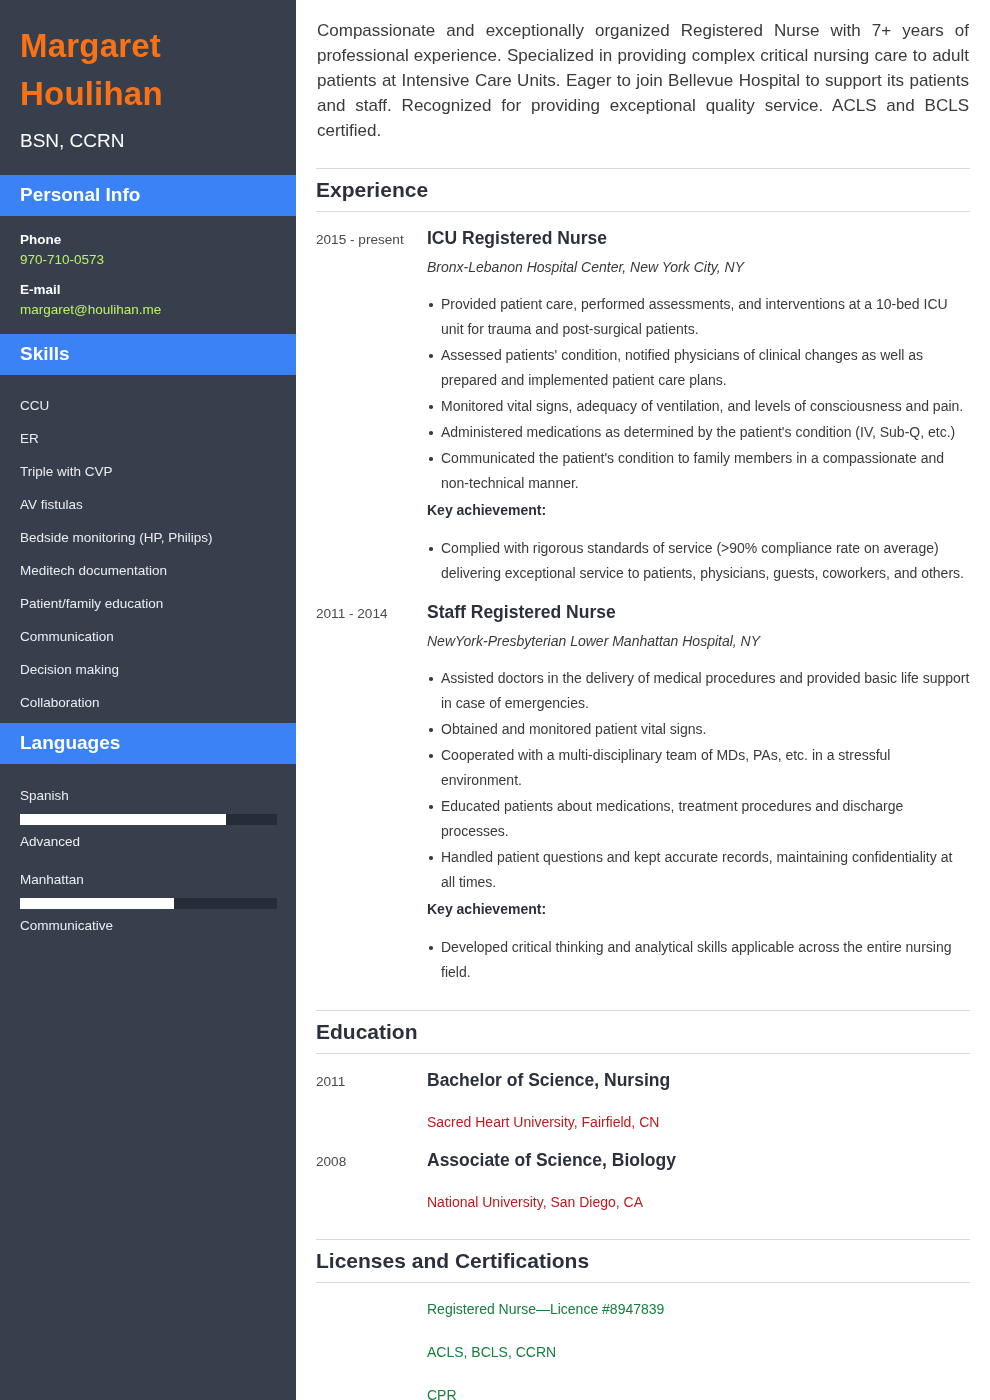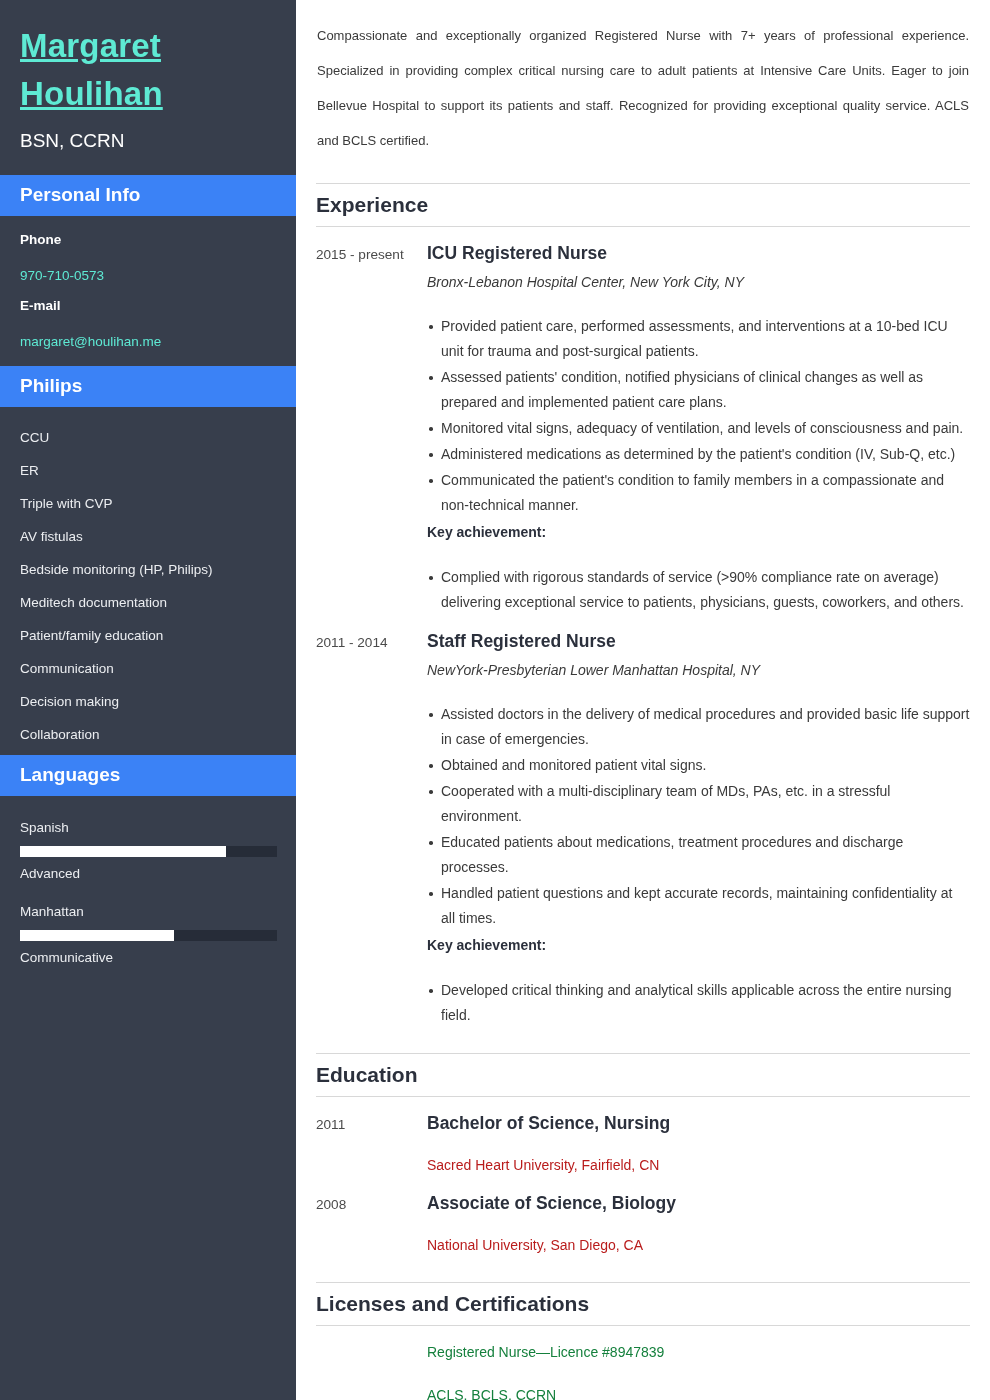--- a/index.html
+++ b/index.html
@@ -30,22 +30,21 @@
   }
 
   .name-block {
     padding: 22px 20px 22px 20px;
   }
   .full-name {
     font-size: 33px;
     line-height: 48px;
     font-weight: bold;
     letter-spacing: 0.2px;
-    color: #5eead4;
-    text-decoration: underline;
+    color: #f97316;
   }
   .job-title {
     margin-top: 11px;
     font-size: 19px;
     line-height: 24px;
     font-weight: normal;
     color: #ffffff;
   }
 
   .sb-heading {
@@ -65,22 +64,22 @@
     font-size: 13.5px;
     line-height: 20px;
     font-weight: bold;
     color: #ffffff;
     margin-top: 8px;
   }
   .info-label:first-child { margin-top: 0; }
   .info-value {
     font-size: 13.5px;
     line-height: 20px;
-    color: #5eead4;
-    margin-top: 16px;
+    color: #bef264;
+    margin-top: 0;
     margin-bottom: 10px;
     word-break: break-word;
   }
 
   .skill-item {
     font-size: 13.5px;
     line-height: 20px;
     color: #eceef1;
     padding: 6.5px 0;
   }
@@ -114,22 +113,22 @@
   }
 
   
   .main {
     flex: 1 1 auto;
     padding: 18px 20px 30px 20px;
     min-width: 0;
   }
 
   .summary {
-    font-size: 13px;
-    line-height: 35px;
+    font-size: 17px;
+    line-height: 25px;
     color: #3a3a3a;
     text-align: justify;
     padding: 0 1px;
   }
 
   .section { margin-top: 25px; }
 
   .section-title {
     font-size: 21px;
     line-height: 28px;
@@ -168,21 +167,21 @@
     color: #3a3a3a;
     margin-top: 5px;
   }
   .entry-plain {
     font-size: 14px;
     line-height: 24px;
     color: #b91c1c;
     margin-top: 18px;
   }
 
-  .bullets { list-style: none; margin-top: 20px; }
+  .bullets { list-style: none; margin-top: 13px; }
   .bullets li {
     position: relative;
     padding-left: 14px;
     font-size: 14px;
     line-height: 25px;
     color: #3a3a3a;
     margin-top: 1px;
   }
   .bullets li:before {
     content: "";
@@ -227,21 +226,21 @@
     </div>
 
     <div class="sb-heading">Personal Info</div>
     <div class="sb-body">
       <div class="info-label">Phone</div>
       <div class="info-value">970-710-0573</div>
       <div class="info-label">E-mail</div>
       <div class="info-value">margaret@houlihan.me</div>
     </div>
 
-    <div class="sb-heading">Philips</div>
+    <div class="sb-heading">Skills</div>
     <div class="sb-body">
       <div class="skill-item">CCU</div>
       <div class="skill-item">ER</div>
       <div class="skill-item">Triple with CVP</div>
       <div class="skill-item">AV fistulas</div>
       <div class="skill-item">Bedside monitoring (HP, Philips)</div>
       <div class="skill-item">Meditech documentation</div>
       <div class="skill-item">Patient/family education</div>
       <div class="skill-item">Communication</div>
       <div class="skill-item">Decision making</div>

